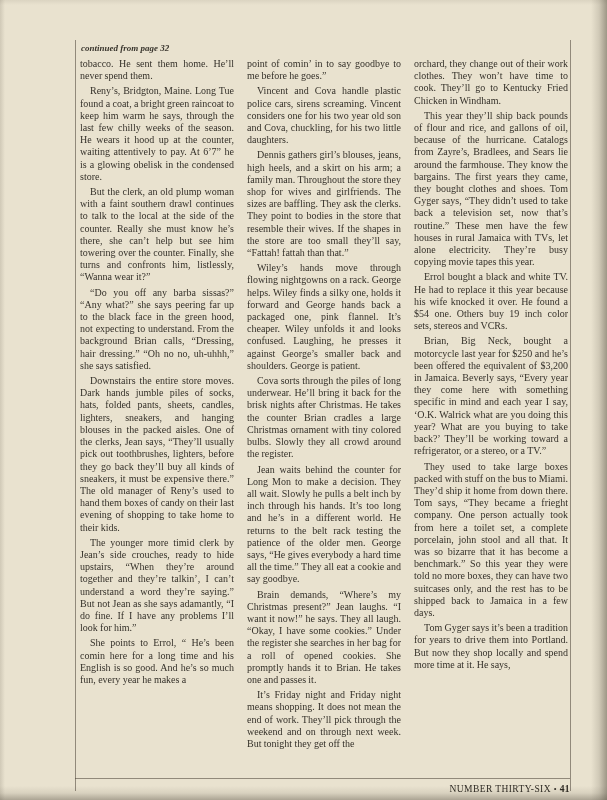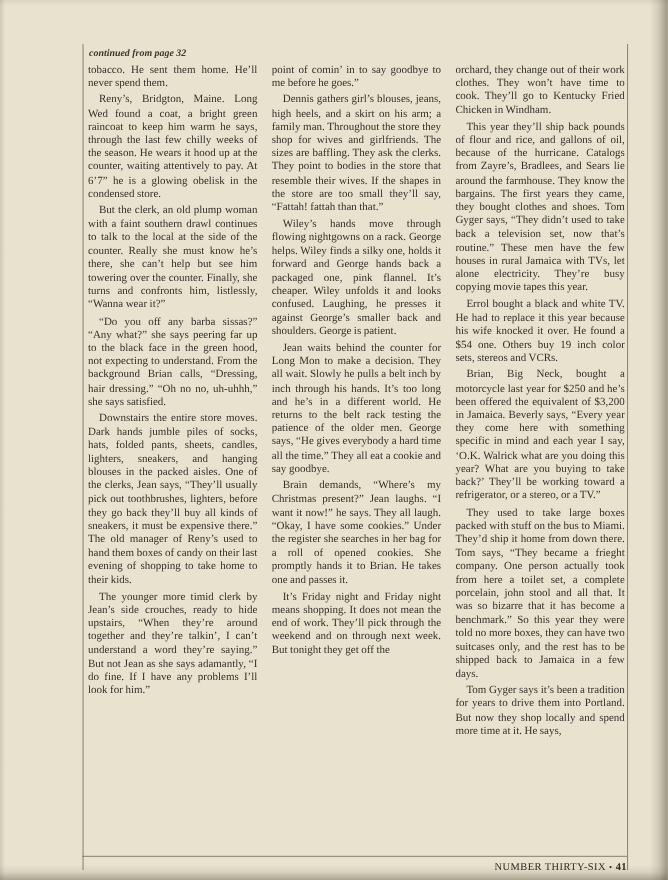--- a/index.html
+++ b/index.html
@@ -83,30 +83,33 @@
 <div class="page">
   <div class="rule-v rule-left"></div>
   <div class="rule-v rule-right"></div>
 
   <div class="content">
     <p class="continued-note">continued from page 32</p>
 
     <div class="columns">
       <div class="col">
         <p class="cont">tobacco. He sent them home. He’ll never spend them.</p>
-        <p>Reny’s, Bridgton, Maine. Long Wed found a coat, a bright green raincoat to keep him warm he says, through the last few chilly weeks of the season. He wears it hood up at the counter, waiting attentively to pay. At 6’7” he is a glowing obelisk in the condensed store.</p>
+        <p>Reny’s, Bridgton, Maine. Long Tue found a coat, a bright green raincoat to keep him warm he says, through the last few chilly weeks of the season. He wears it hood up at the counter, waiting attentively to pay. At 6’7” he is a glowing obelisk in the condensed store.</p>
         <p>But the clerk, an old plump woman with a faint southern drawl continues to talk to the local at the side of the counter. Really she must know he’s there, she can’t help but see him towering over the counter. Finally, she turns and confronts him, listlessly, “Wanna wear it?”</p>
         <p>“Do you off any barba sissas?” “Any what?” she says peering far up to the black face in the green hood, not expecting to understand. From the background Brian calls, “Dressing, hair dressing.” “Oh no no, uh-uhhh,” she says satisfied.</p>
         <p>Downstairs the entire store moves. Dark hands jumble piles of socks, hats, folded pants, sheets, candles, lighters, sneakers, and hanging blouses in the packed aisles. One of the clerks, Jean says, “They’ll usually pick out toothbrushes, lighters, before they go back they’ll buy all kinds of sneakers, it must be expensive there.” The old manager of Reny’s used to hand them boxes of candy on their last evening of shopping to take home to their kids.</p>
         <p>The younger more timid clerk by Jean’s side crouches, ready to hide upstairs, “When they’re around together and they’re talkin’, I can’t understand a word they’re saying.” But not Jean as she says adamantly, “I do fine. If I have any problems I’ll look for him.”</p>
+        <p>She points to Errol, “ He’s been comin here for a long time and his English is so good. And he’s so much fun, every year he makes a</p>
       </div>
       <div class="col">
         <p class="cont">point of comin’ in to say goodbye to me before he goes.”</p>
+        <p>Vincent and Cova handle plastic police cars, sirens screaming. Vincent considers one for his two year old son and Cova, chuckling, for his two little daughters.</p>
         <p>Dennis gathers girl’s blouses, jeans, high heels, and a skirt on his arm; a family man. Throughout the store they shop for wives and girlfriends. The sizes are baffling. They ask the clerks. They point to bodies in the store that resemble their wives. If the shapes in the store are too small they’ll say, “Fattah! fattah than that.”</p>
         <p>Wiley’s hands move through flowing nightgowns on a rack. George helps. Wiley finds a silky one, holds it forward and George hands back a packaged one, pink flannel. It’s cheaper. Wiley unfolds it and looks confused. Laughing, he presses it against George’s smaller back and shoulders. George is patient.</p>
+        <p>Cova sorts through the piles of long underwear. He’ll bring it back for the brisk nights after Christmas. He takes the counter Brian cradles a large Christmas ornament with tiny colored bulbs. Slowly they all crowd around the register.</p>
         <p>Jean waits behind the counter for Long Mon to make a decision. They all wait. Slowly he pulls a belt inch by inch through his hands. It’s too long and he’s in a different world. He returns to the belt rack testing the patience of the older men. George says, “He gives everybody a hard time all the time.” They all eat a cookie and say goodbye.</p>
         <p>Brain demands, “Where’s my Christmas present?” Jean laughs. “I want it now!” he says. They all laugh. “Okay, I have some cookies.” Under the register she searches in her bag for a roll of opened cookies. She promptly hands it to Brian. He takes one and passes it.</p>
         <p>It’s Friday night and Friday night means shopping. It does not mean the end of work. They’ll pick through the weekend and on through next week. But tonight they get off the</p>
       </div>
       <div class="col">
         <p class="cont">orchard, they change out of their work clothes. They won’t have time to cook. They’ll go to Kentucky Fried Chicken in Windham.</p>
         <p>This year they’ll ship back pounds of flour and rice, and gallons of oil, because of the hurricane. Catalogs from Zayre’s, Bradlees, and Sears lie around the farmhouse. They know the bargains. The first years they came, they bought clothes and shoes. Tom Gyger says, “They didn’t used to take back a television set, now that’s routine.” These men have the few houses in rural Jamaica with TVs, let alone electricity. They’re busy copying movie tapes this year.</p>
         <p>Errol bought a black and white TV. He had to replace it this year because his wife knocked it over. He found a $54 one. Others buy 19 inch color sets, stereos and VCRs.</p>
         <p>Brian, Big Neck, bought a motorcycle last year for $250 and he’s been offered the equivalent of $3,200 in Jamaica. Beverly says, “Every year they come here with something specific in mind and each year I say, ‘O.K. Walrick what are you doing this year? What are you buying to take back?’ They’ll be working toward a refrigerator, or a stereo, or a TV.”</p>
         <p>They used to take large boxes packed with stuff on the bus to Miami. They’d ship it home from down there. Tom says, “They became a frieght company. One person actually took from here a toilet set, a complete porcelain, john stool and all that. It was so bizarre that it has become a benchmark.” So this year they were told no more boxes, they can have two suitcases only, and the rest has to be shipped back to Jamaica in a few days.</p>

